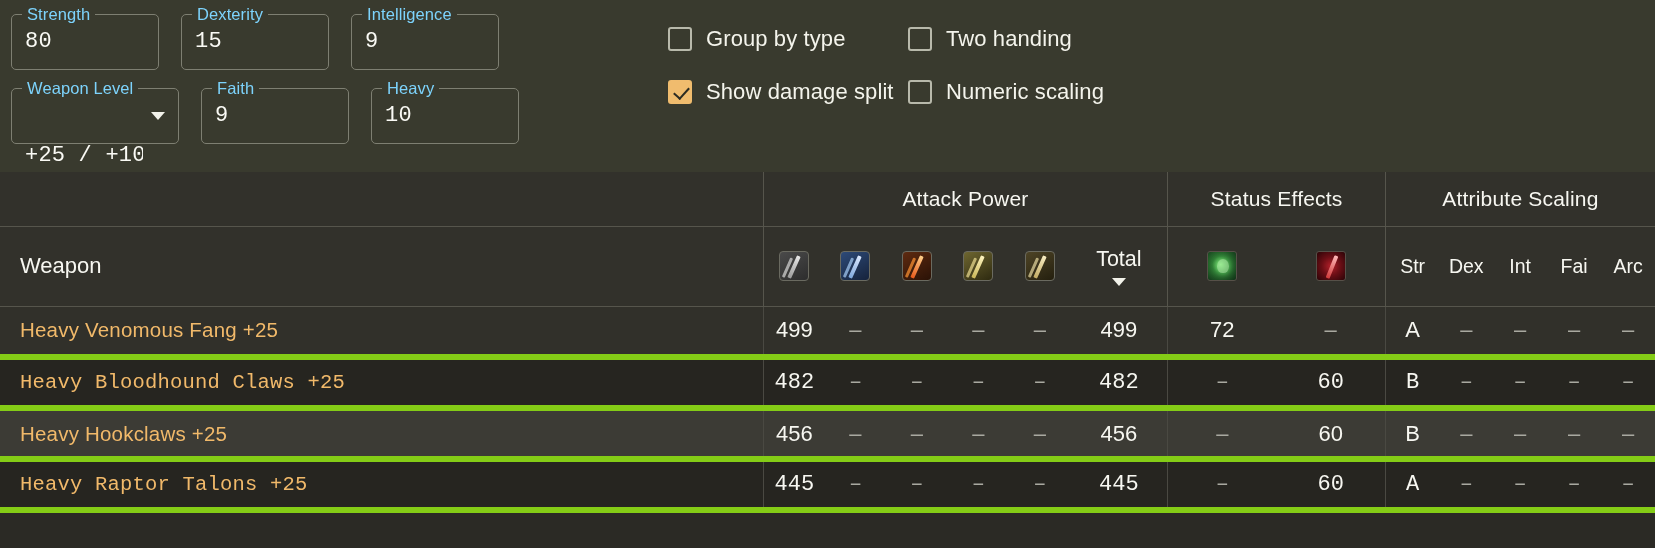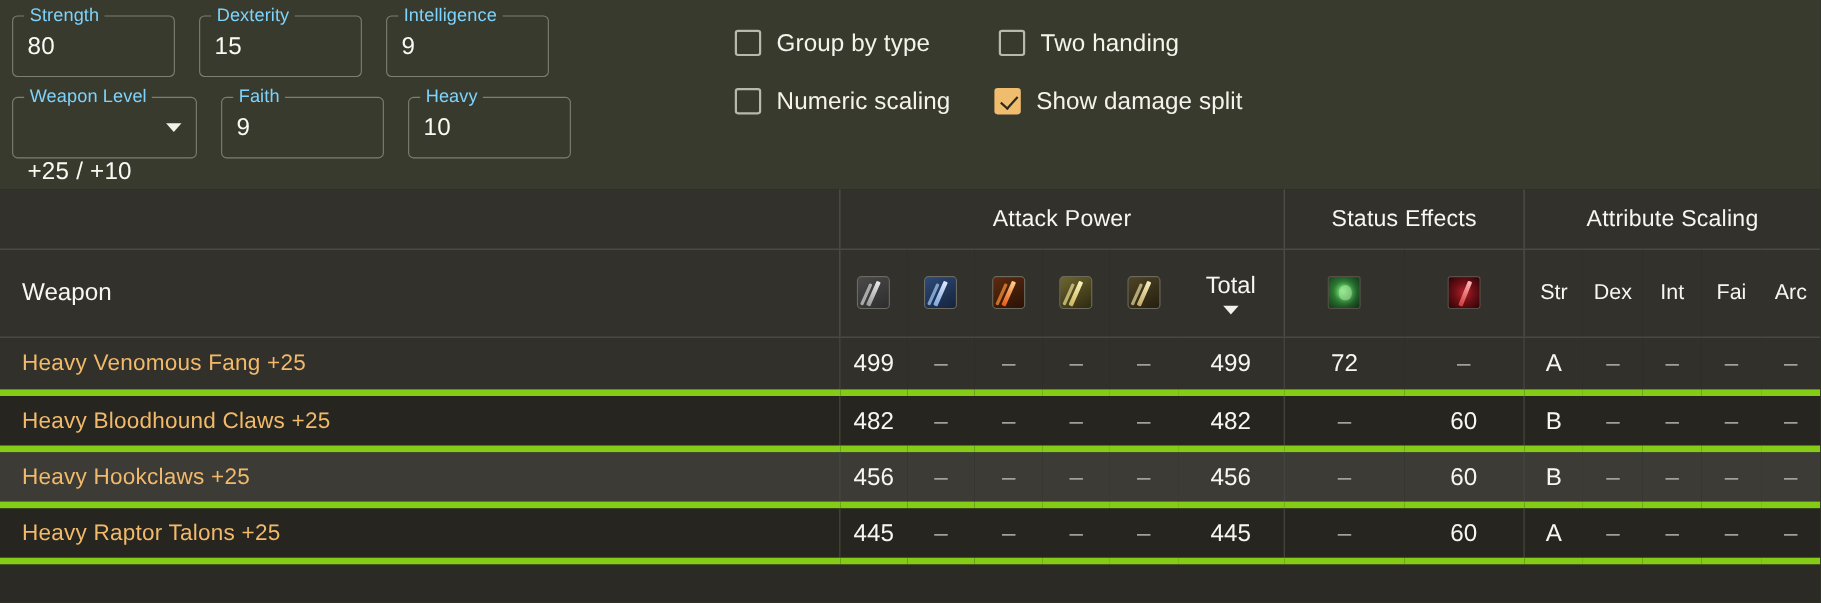--- a/index.html
+++ b/index.html
@@ -52,21 +52,21 @@
     left: 13px; top: 50%;
     transform: translateY(-50%);
     color: #fafaf5;
     font-size: 22px;
     line-height: 26px;
     letter-spacing: .2px;
     background: transparent;
     border: 0;
     outline: none;
     width: 110px;
-    font-family: Liberation Sans, sans-serif;
+    font-family: Liberation Mono, monospace;
   }
   .field.wide .field-value { width: 118px; margin-top: 40px; }
   .caret {
     position: absolute;
     right: 13px; top: 50%;
     transform: translateY(-50%);
     width: 0; height: 0;
     border-left: 7px solid transparent;
     border-right: 7px solid transparent;
     border-top: 8px solid #f2f2ea;
@@ -257,21 +257,21 @@
   tbody td.vline { border-left: 1px solid #4a4942; }
   tbody td.wname {
     text-align: left;
     padding-left: 20px;
     color: #f1b96a;
     font-size: 20.5px;
     letter-spacing: .2px;
     cursor: pointer;
   }
   tbody tr.alt0 td { background: #31302a; }
-  tbody tr.alt1 td { background: #262520; }
+  tbody tr.alt1 td { background: #262520; font-family: Liberation Mono, monospace; }
   tbody tr.hover td { background: #3c3b35; }
   .dash { color: #a9a9a0; font-size: 22px; }
 
   
   col.c-weapon { width: 708px; }
   col.c-dmg    { width: 57px; }
   col.c-total  { width: 90px; }
   col.c-st     { width: 101px; }
   col.c-attr   { width: 50px; }
 </style>
@@ -315,27 +315,27 @@
         <div class="check c2">
           <span class="box"></span>
           <span class="check-label">Group by type</span>
         </div>
         <div class="check c1">
           <span class="box"></span>
           <span class="check-label">Two handing</span>
         </div>
       </div>
       <div class="check-row">
+        <div class="check c2">
+          <span class="box checked"></span>
+          <span class="check-label">Show damage split</span>
+        </div>
         <div class="check c1">
           <span class="box"></span>
           <span class="check-label">Numeric scaling</span>
-        </div>
-        <div class="check c2">
-          <span class="box checked"></span>
-          <span class="check-label">Show damage split</span>
         </div>
       </div>
     </div>
   </div>
 
   <div class="table-wrap">
     <table>
       <colgroup>
         <col class="c-weapon">
           <col class="c-dmg">

